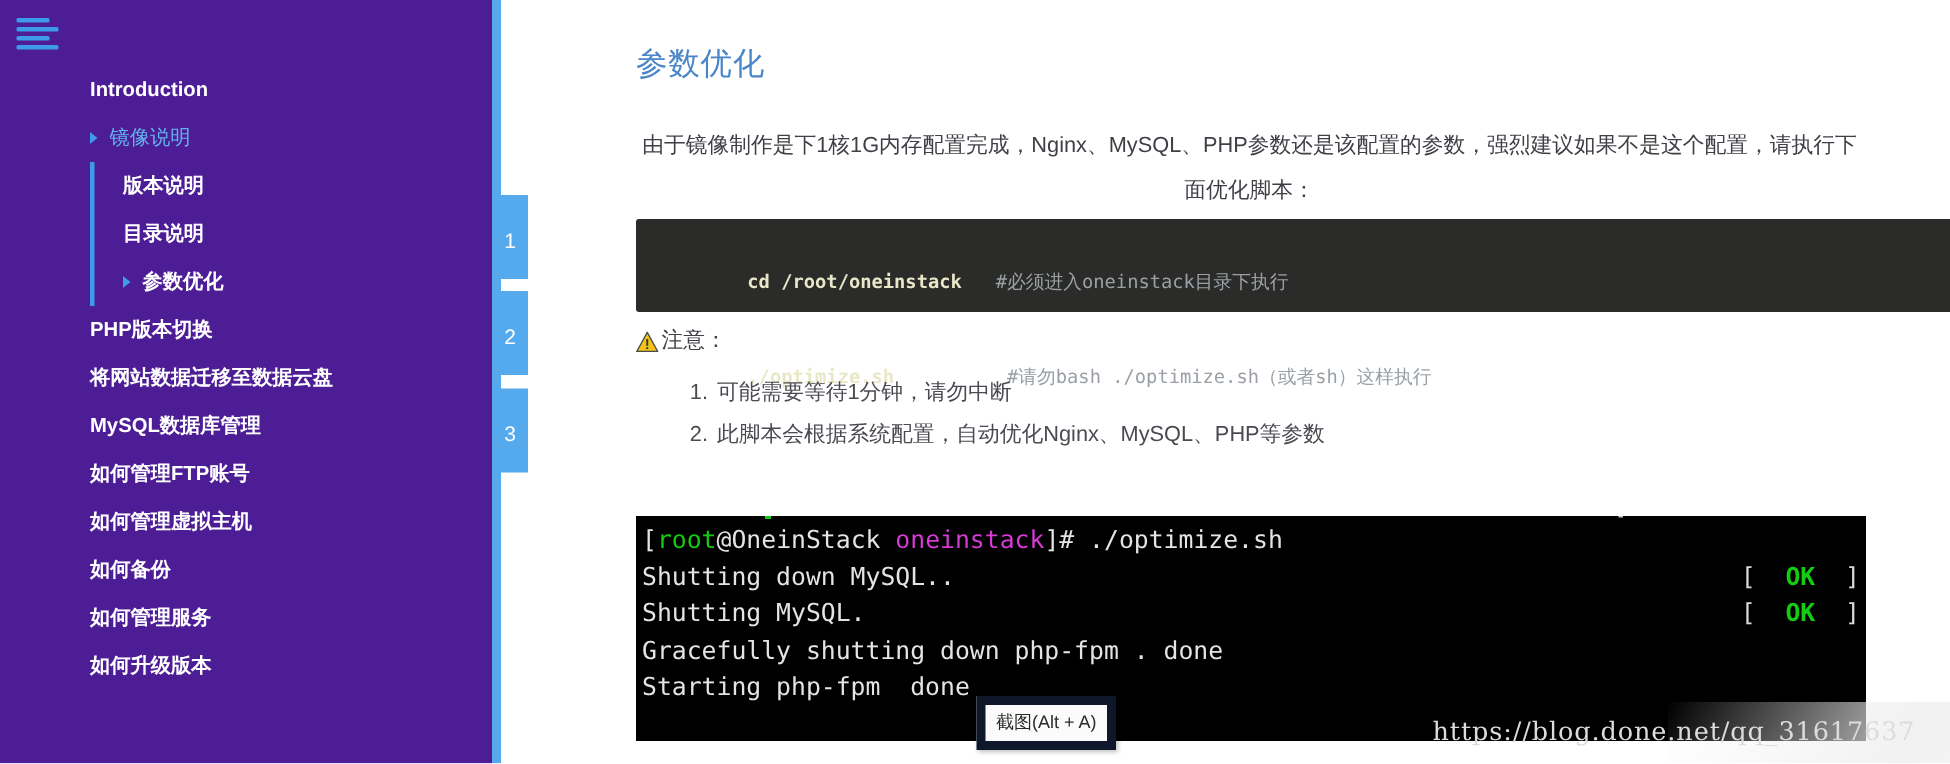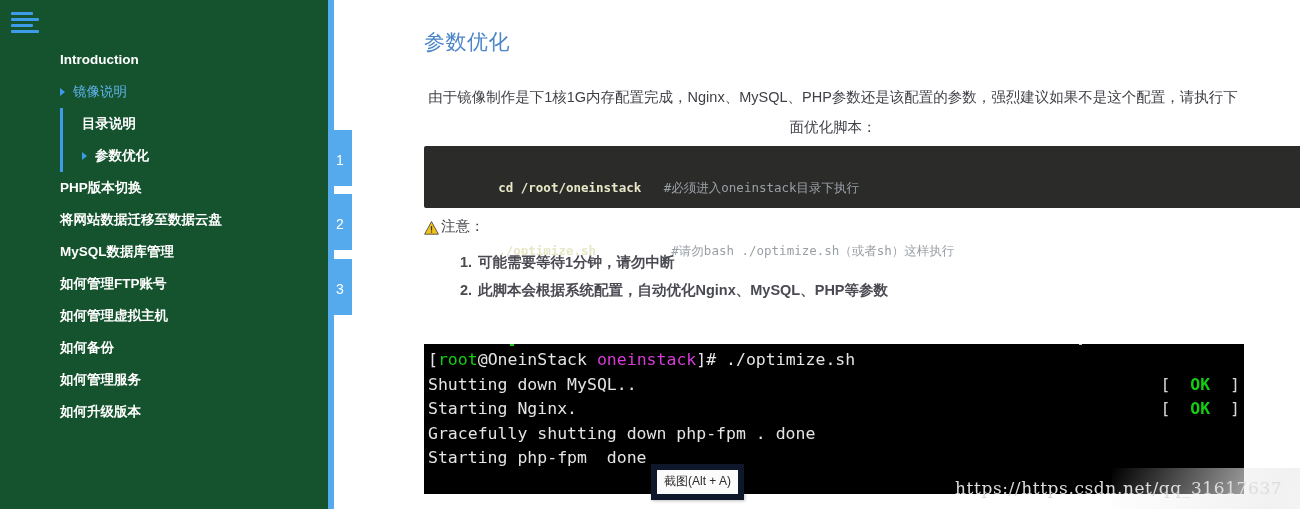--- a/index.html
+++ b/index.html
@@ -9,21 +9,21 @@
     overflow: hidden;
     background: #ffffff;
     font-family: "Liberation Sans", sans-serif;
   }
   #app { position: relative; width: 1300px; height: 509px; overflow: hidden; background:#fff; }
 
   
   .sidebar {
     position: absolute; left: 0; top: 0;
     width: 328px; height: 509px;
-    background: #14532d;
+    background: #4c1d95;
     overflow: hidden;
   }
   .hamburger {
     position: absolute; left: 11px; top: 12px;
     width: 30px; height: 22px;
     cursor: pointer;
   }
   .hamburger i {
     display: block; height: 3px; margin-bottom: 3px;
     background: #3e9bea; border-radius: 1px;
@@ -119,21 +119,21 @@
   }
   .warn-ico {
     display: inline-block; width: 15px; height: 14px;
     margin-right: 2px; position: relative; top: 1px;
   }
   .olist {
     position: absolute; left: 72px; top: 248px;
     margin: 0; padding-left: 52px;
     font-size: 14.5px; line-height: 28px; color: #4a4a52;
   }
-  .olist li { padding-left: 2px; font-weight: bold; }
+  .olist li { padding-left: 2px; }
   .aslist {
     position: absolute; left: 72px; top: 315px;
     font-size: 14.5px; color: #3f3f46; margin-top: 48px;
   }
 
   
   .terminal {
     position: absolute; left: 72px; top: 344px;
     width: 820px; height: 150px;
     background: #000000;
@@ -201,20 +201,23 @@
         <span class="nav-label">Introduction</span>
       </div>
 
       <div class="nav-item level0 active">
         <span class="caret"></span>
         <span class="nav-label">镜像说明</span>
       </div>
 
       <div class="nav-group">
         <div class="nav-item">
+          <span class="nav-label">版本说明</span>
+        </div>
+        <div class="nav-item">
           <span class="nav-label">目录说明</span>
         </div>
         <div class="nav-item has-caret">
           <span class="caret"></span>
           <span class="nav-label">参数优化</span>
         </div>
       </div>
 
       <div class="nav-item level0">
         <span class="nav-label">PHP版本切换</span>
@@ -295,34 +298,34 @@
         <span class="t-white">[</span><span class="t-green">root</span><span class="t-white">@</span><span class="t-white">OneinStack</span><span class="t-white">&nbsp;</span><span class="t-magenta">oneinstack</span><span class="t-white">]# </span><span class="t-white">./optimize.sh</span>
       </div>
 
       <div class="term-row">
         <span class="t-white">Shutting down MySQL..</span>
         <span class="grow"></span>
         <span class="brk">[&nbsp;&nbsp;</span><span class="ok">OK</span><span class="brk">&nbsp;&nbsp;]</span>
       </div>
 
       <div class="term-row">
-        <span class="t-white">Starting Nginx.</span>
+        <span class="t-white">Shutting MySQL.</span>
         <span class="grow"></span>
         <span class="brk">[&nbsp;&nbsp;</span><span class="ok">OK</span><span class="brk">&nbsp;&nbsp;]</span>
       </div>
 
       <div class="term-row">
         <span class="t-white">Gracefully shutting down php-fpm . done</span>
       </div>
 
       <div class="term-row">
         <span class="t-white">Starting php-fpm  done</span>
       </div>
     </div>
 
     <div class="wm-shadow"></div>
   </div>
 
   <div class="tooltip">截图(Alt + A)</div>
 
-  <div class="watermark">https://https.csdn.net/qq_31617637</div>
+  <div class="watermark">https://blog.done.net/qq_31617637</div>
 
 </div>
 
 </body></html>

